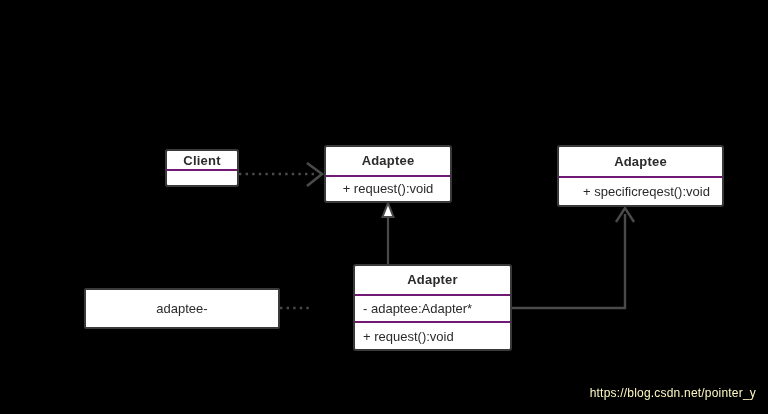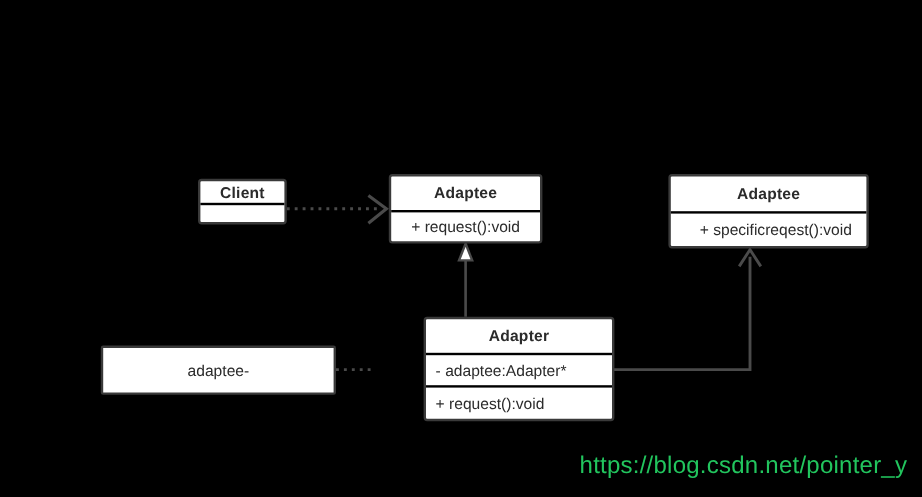--- a/index.html
+++ b/index.html
@@ -44,21 +44,21 @@
     justify-content: center;
     box-sizing: border-box;
   }
   .uml-compartment {
     color: #2b2b2b;
     font-size: 13px;
     display: flex;
     align-items: center;
     box-sizing: border-box;
     padding-left: 8px;
-    border-top: 2px solid #000000;
+    border-top: 2px solid #701a75;
   }
   .uml-compartment.empty {
     padding-left: 0;
   }
   
   #box-client {
     left: 165px; top: 149px; width: 74px; height: 38px;
   }
   #box-client .uml-title { height: 26px; }
   #box-client .uml-compartment { height: 22px; }
@@ -102,22 +102,22 @@
   #note-box .note-line {
     display: block;
     text-align: center;
     white-space: pre;
   }
   
   #watermark {
     position: absolute;
     right: 12px;
     bottom: 14px;
-    color: #22c55e;
-    font-size: 20px;
+    color: #fef9c3;
+    font-size: 12px;
     letter-spacing: 0.2px;
     z-index: 4;
   }
 </style>
 </head>
 <body>
 
 <svg id="canvas" viewBox="0 0 768 414" xmlns="http://www.w3.org/2000/svg">
 
    Target : dotted dependency with open V arrowhead --&gt;

